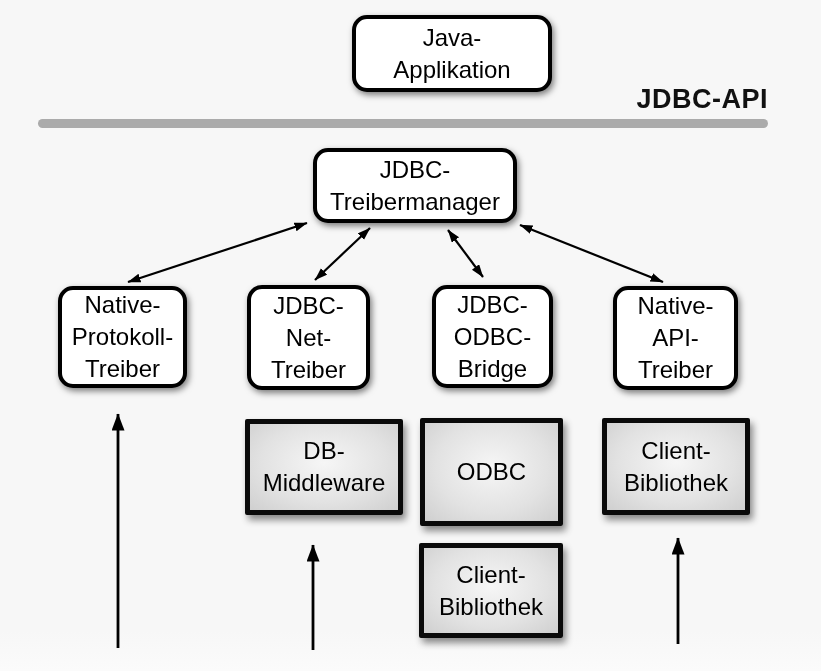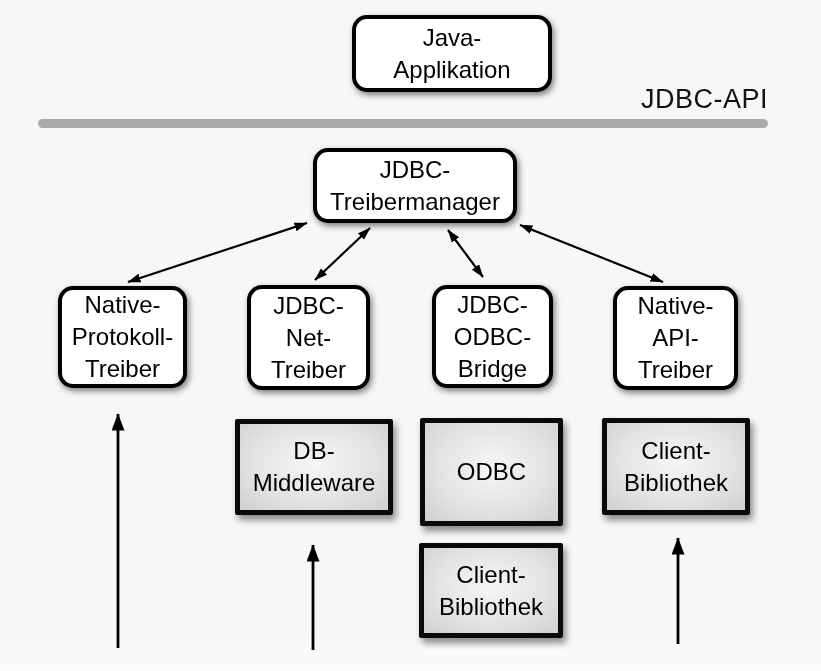--- a/index.html
+++ b/index.html
@@ -20,20 +20,21 @@
   .hrule{
     position:absolute;
     left:38px;top:119px;width:730px;height:9px;
     background:#ababab;border-radius:5px;
   }
   .api-label{
     position:absolute;
     top:84px;right:53px;
     font-size:27px;color:#111;
     letter-spacing:0.5px;
+    font-weight:bold;
   }
   .node{
     position:absolute;
     display:flex;align-items:center;justify-content:center;
     color:#000;text-align:center;
     box-sizing:border-box;
     font-size:24px;line-height:32px;
   }
   .node .lbl{white-space:pre-line;}
   .node.white{
@@ -104,21 +105,21 @@
 ODBC-
 Bridge</span>
   </div>
 
   <div class="node white" style="left:613px;top:286px;width:125px;height:104px;">
     <span class="lbl">Native-
 API-
 Treiber</span>
   </div>
 
-  <div class="node gray" style="left:235px;top:419px;width:158px;height:96px;">
+  <div class="node gray" style="left:245px;top:419px;width:158px;height:96px;">
     <span class="lbl">DB-
 Middleware</span>
   </div>
 
   <div class="node gray" style="left:420px;top:418px;width:143px;height:108px;">
     <span class="lbl">ODBC</span>
   </div>
 
   <div class="node gray" style="left:602px;top:418px;width:148px;height:97px;">
     <span class="lbl">Client-

